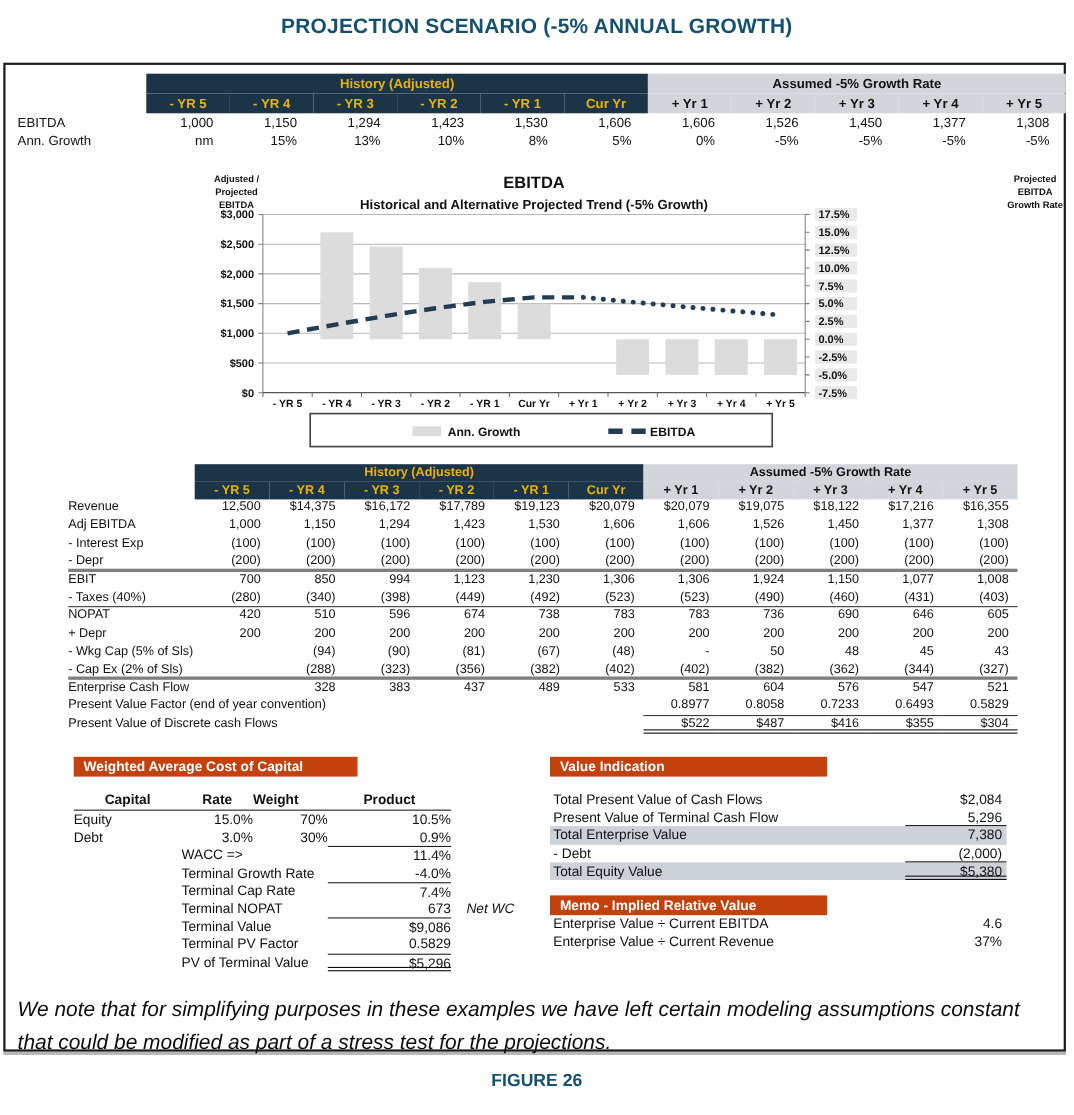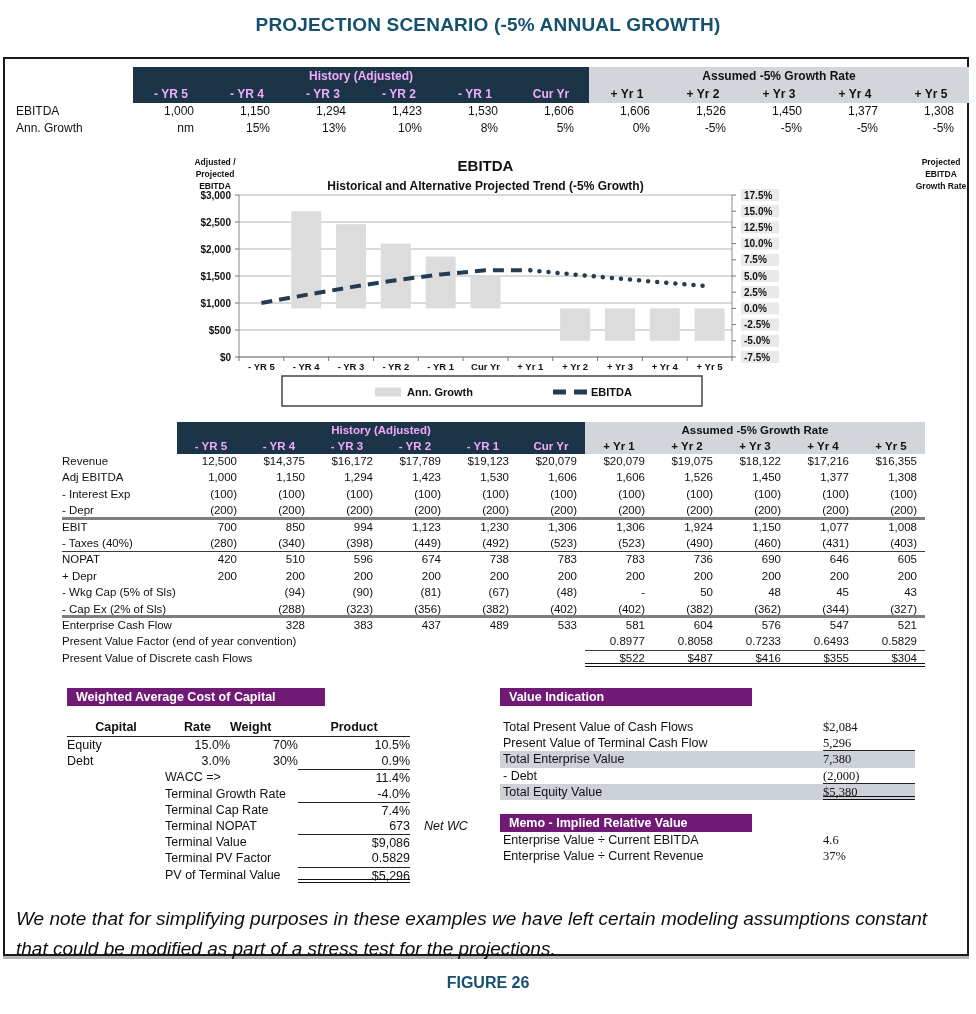--- a/index.html
+++ b/index.html
@@ -13,21 +13,21 @@
   .page-title {
     position: absolute; top: 14px; left: 0; width: 100%;
     text-align: center; font-weight: bold; font-size: 19px;
     color: #15516f; letter-spacing: 0.2px;
   }
   .frame {
     position: absolute; left: 3px; top: 57px; width: 966px; height: 899px;
     border: 2px solid #1a1a1a; background: #fff;
     box-shadow: 0 3px 0 #b5b5b5;
   }
-  .navy   { background: #1c3448; color: #f0abfc; }
+  .navy   { background: #1c3448; color: #eab308; }
   .grayhdr{ background: #d2d6da; color: #111; }
 
   
   .t1 { position: absolute; left: 0; top: 8px; font-size: 12px; }
   .t1 .r  { display: flex; height: 17px; line-height: 17px; }
   .t1 .hr { height: 18px; line-height: 18px; }
   .t1 .lab{ width: 128px; padding-left: 11px; white-space: nowrap; }
   .t1 .g6 { width: 456px; text-align: center; font-weight: bold; }
   .t1 .g5 { width: 380px; text-align: center; font-weight: bold; }
   .t1 .hc { width: 76px; text-align: center; font-weight: bold; }
@@ -48,21 +48,21 @@
   .t2 .vc { width: 68px; text-align: right; padding-right: 8px; }
   .t2 .rule-thick { border-bottom: 3px solid #7f7f7f; }
   .t2 .rule-thin  { border-bottom: 1.5px solid #3a3a3a; }
   .t2 .tb-thin   { border-bottom: 1.5px solid #3a3a3a; }
   .t2 .tb-double { border-bottom: 4px double #111; }
 
   
   .wacc { position: absolute; left: 62px; top: 629px; font-size: 12.5px; }
   .bar {
     height: 18px; line-height: 18px; font-weight: bold; font-size: 12.5px;
-    color: #fff; background: #701a75; padding-left: 9px;
+    color: #fff; background: #c2410c; padding-left: 9px;
   }
   .wacc .bar { width: 258px; }
   .wacc .whdr { display: flex; margin-top: 13px; height: 18px; line-height: 17px;
                 font-weight: bold; width: 343px; border-bottom: 1.6px solid #222; }
   .wacc .row { display: flex; height: 16.2px; line-height: 16.2px; width: 480px; }
   .wacc .cap  { width: 98px; }
   .wacc .rate { width: 65px; text-align: right; }
   .wacc .wt   { width: 68px; text-align: right; }
   .wacc .mid  { width: 133px; white-space: nowrap; }
   .wacc .prod { width: 112px; text-align: right; }
@@ -74,21 +74,21 @@
   .wacc .ru  { border-top: 1.5px solid #222; }
   .wacc .dbl { border-bottom: 4px double #111; }
 
   
   .vi { position: absolute; left: 495px; top: 629px; width: 415px; font-size: 12.5px; }
   .vi .bar { width: 252px; }
   .vi .rows { margin-top: 13px; }
   .vi .row { display: flex; height: 16.2px; line-height: 16.2px; gap: 48px; }
   .vi .row.hl { background: #ccd2d8; }
   .vi .lbl { flex: 1; padding-left: 3px; white-space: nowrap; }
-  .vi .val { width: 92px; padding-right: 4px; font-family: Liberation Serif, serif; }
+  .vi .val { width: 92px; text-align: right; padding-right: 4px; }
   .vi .u { border-bottom: 1.5px solid #222; }
   .vi .d { border-bottom: 4px double #111; }
   .vi .memo-bar { margin-top: 14px; }
   .vi .memo-rows { margin-top: 0; }
 
   .footnote {
     position: absolute; left: 11px; top: 845px; width: 948px;
     font-style: italic; font-size: 19px; line-height: 1.58; color: #0d0d0d;
   }
   .figure {

